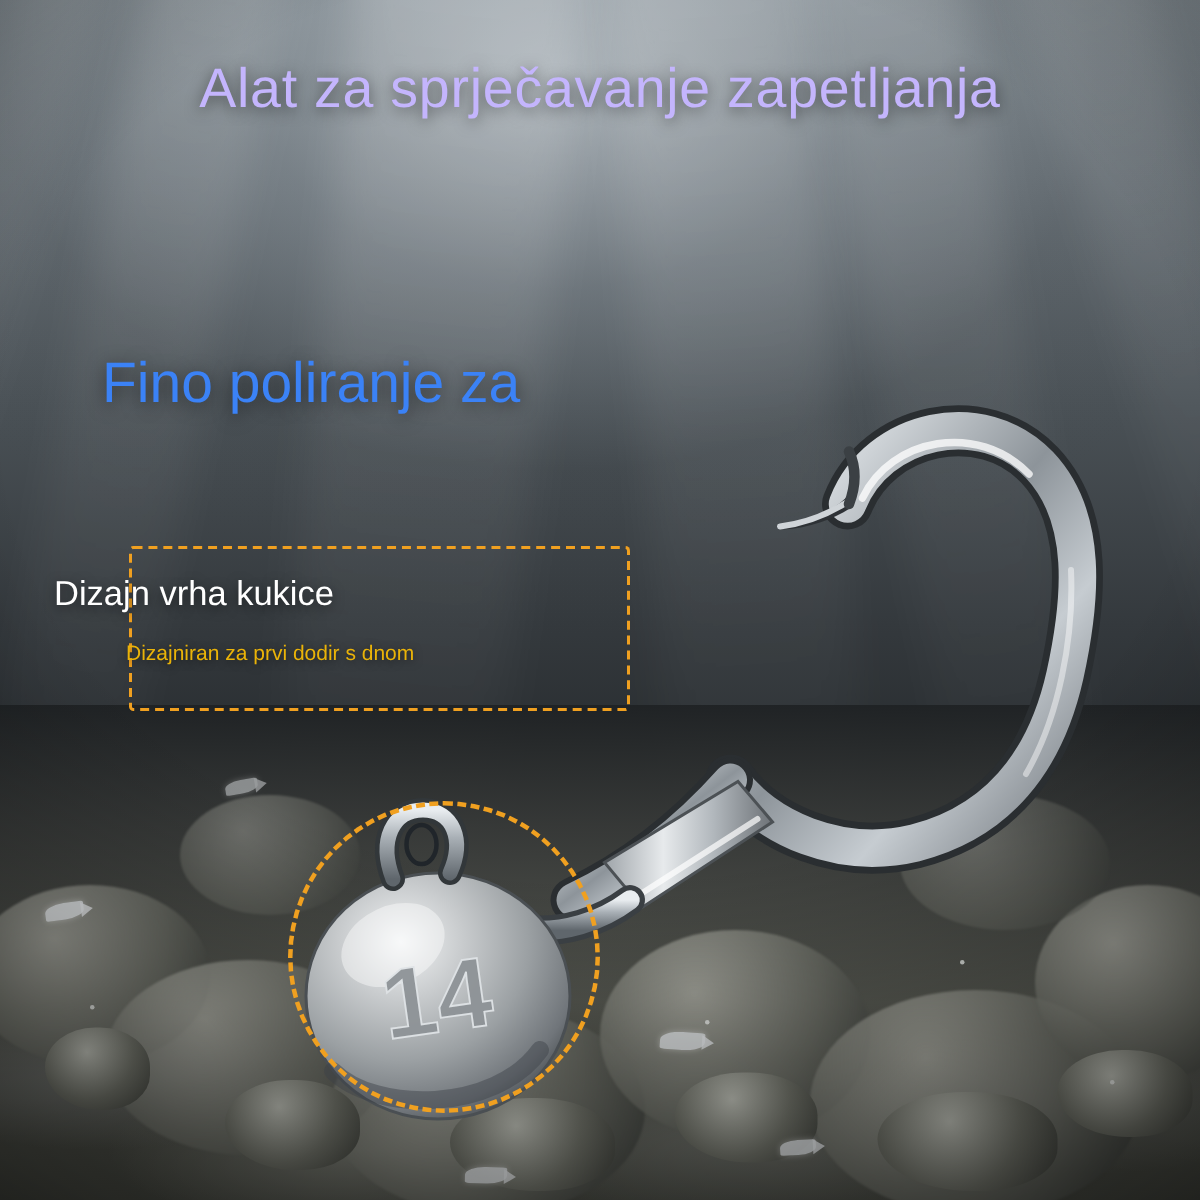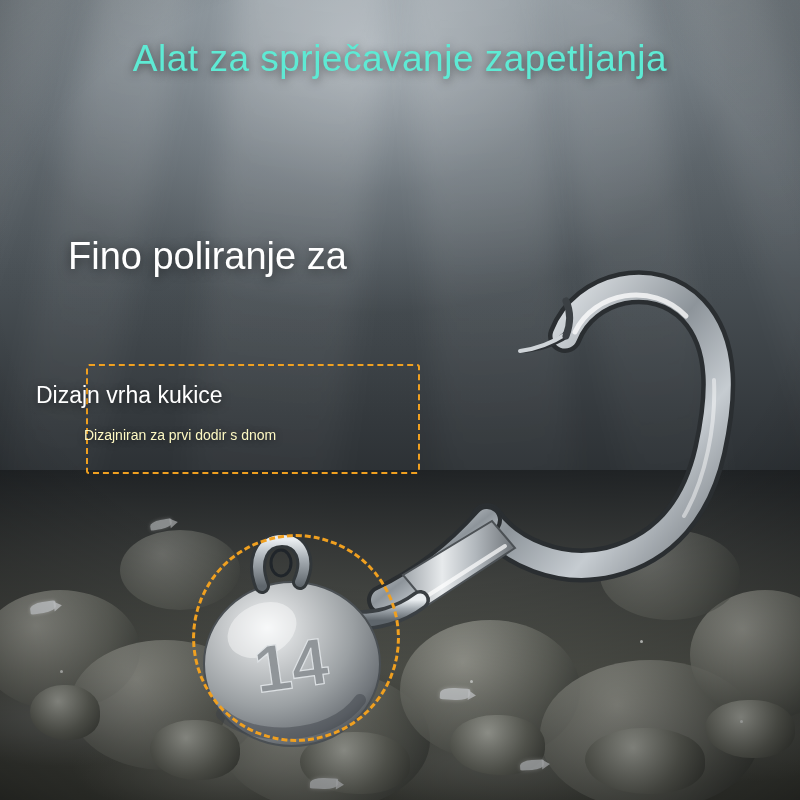--- a/index.html
+++ b/index.html
@@ -99,40 +99,40 @@
 
   
   .hook-wrap { position:absolute; inset:0; pointer-events:none; }
 
   
   .title {
     position: absolute;
     top: 38px;
     left: 0; right: 0;
     text-align: center;
-    color: #5eead4;
+    color: #c4b5fd;
     font-size: 37px;
     letter-spacing: 0.5px;
     text-shadow: 0 2px 10px rgba(0,0,0,0.55);
   }
   .subtitle {
     position: absolute;
     top: 112px;
     left: 50px; right: 50px;
     text-align: center;
     color: #f2f2f2;
     font-size: 20px;
     line-height: 1.35;
     text-shadow: 0 2px 8px rgba(0,0,0,0.5);
   }
   .headline {
     position: absolute;
     top: 232px;
     left: 68px;
-    color: #ffffff;
+    color: #3b82f6;
     font-size: 38px;
     line-height: 1.28;
     text-shadow: 0 2px 12px rgba(0,0,0,0.55);
     max-width: 430px;
   }
   .callout {
     position: absolute;
     left: 86px;
     top: 364px;
     width: 330px;
@@ -146,21 +146,21 @@
     top: 382px;
     color: #ffffff;
     font-size: 23px;
     text-shadow: 0 2px 8px rgba(0,0,0,0.5);
   }
   .callout-sub {
     position:absolute;
     left: 84px;
     top: 426px;
     width: 215px;
-    color: #fef9c3;
+    color: #eab308;
     font-size: 14px;
     line-height: 1.35;
     text-shadow: 0 1px 6px rgba(0,0,0,0.5);
   }
   .highlight-circle {
     position: absolute;
     left: 192px;
     top: 534px;
     width: 202px;
     height: 202px;

